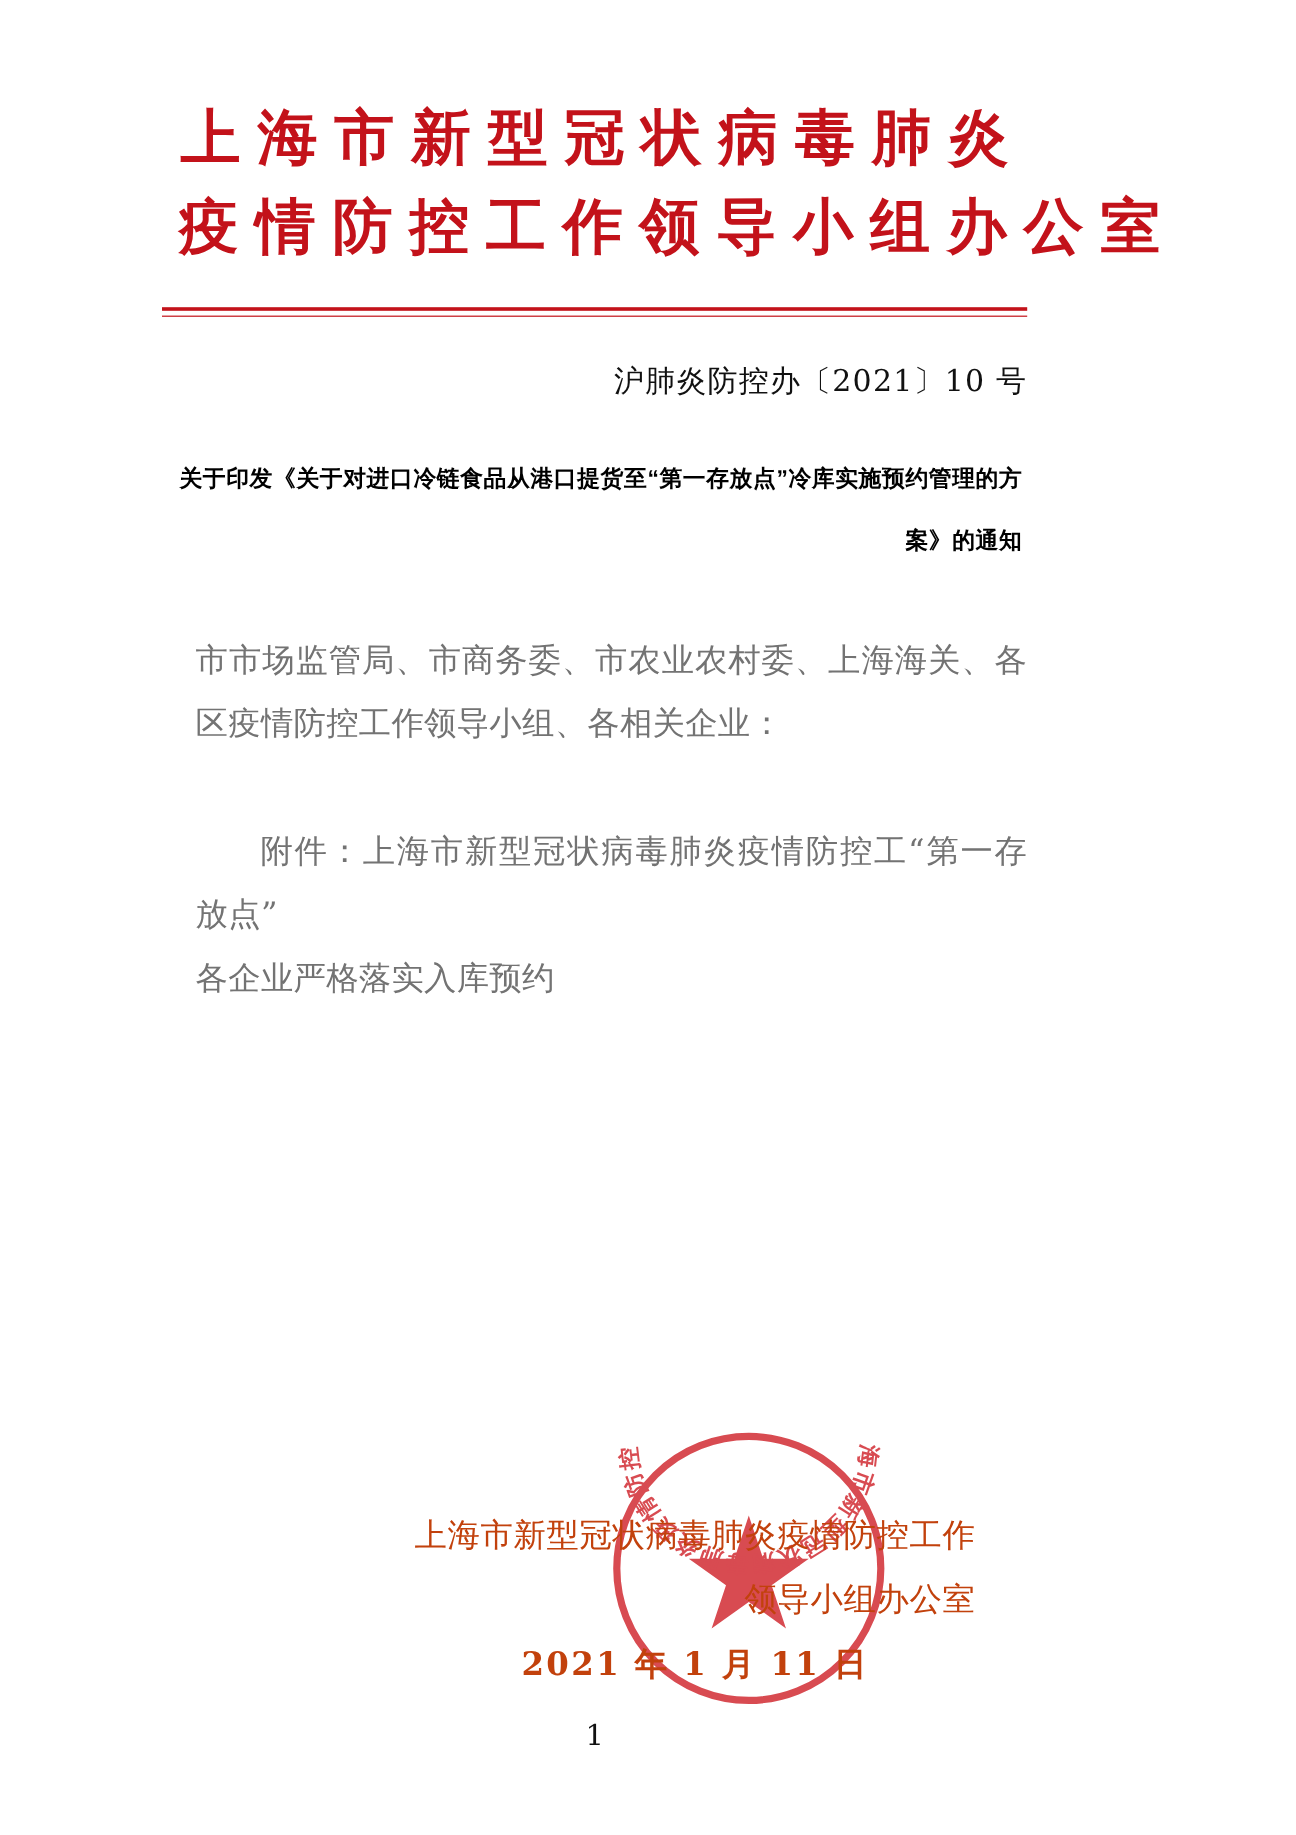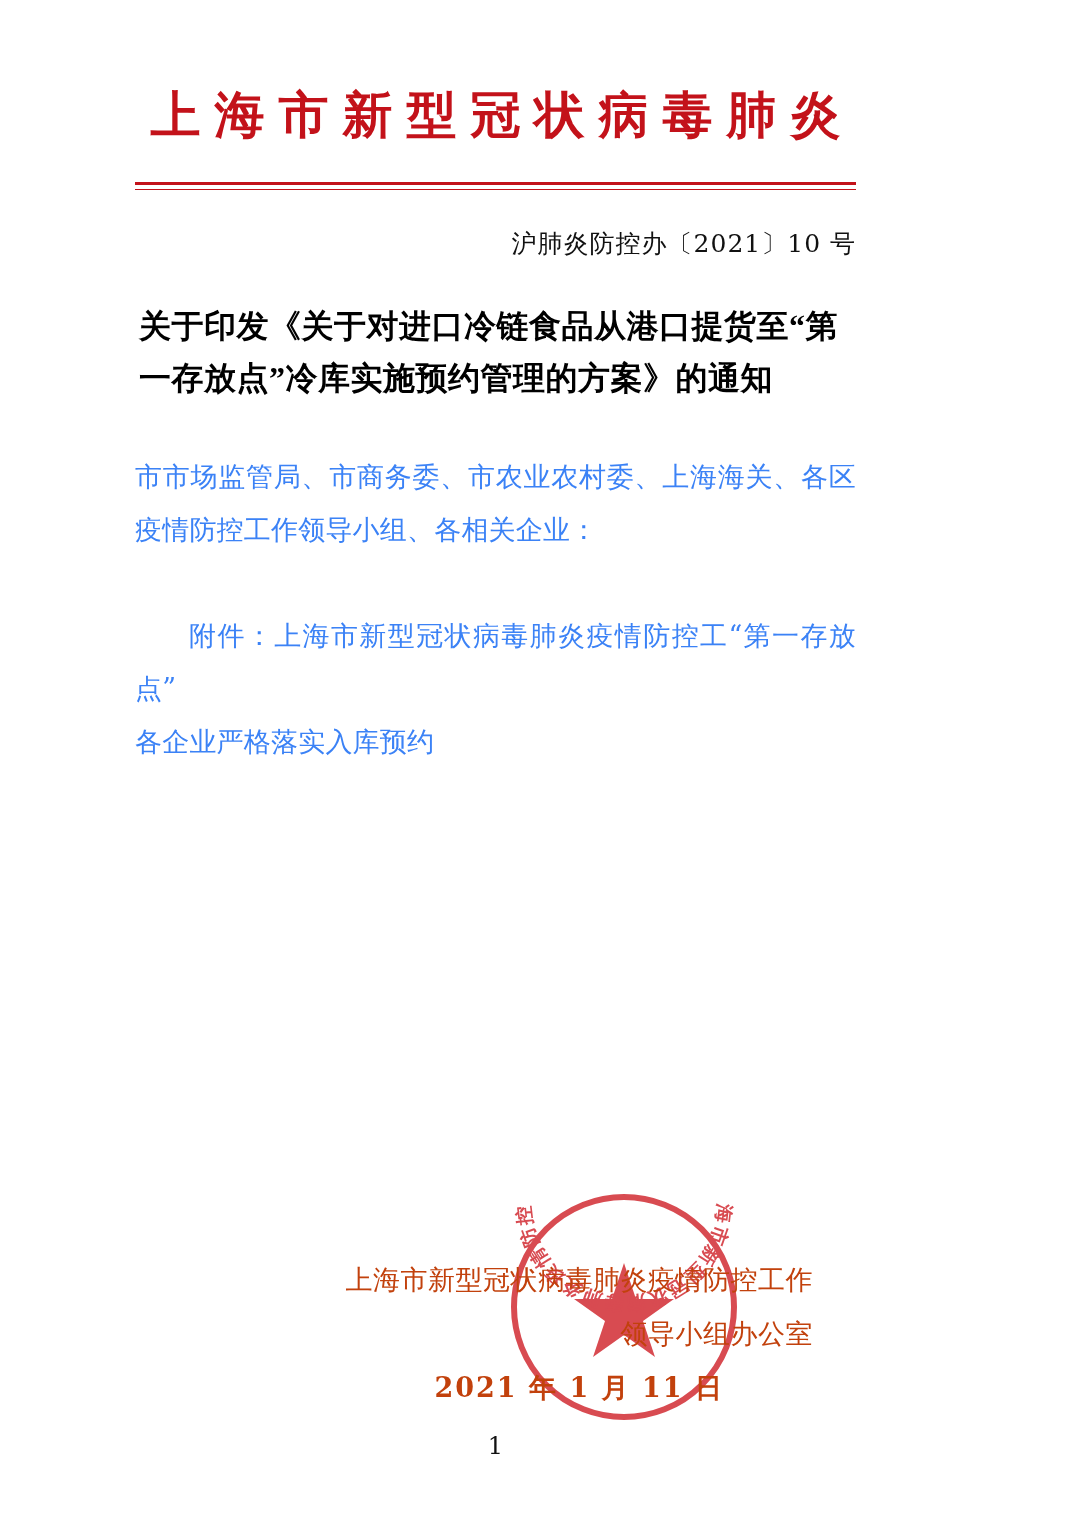--- a/index.html
+++ b/index.html
@@ -57,39 +57,40 @@
     margin-top: 42px;
     text-align: right;
     font-size: 25px;
     letter-spacing: 1px;
     color: #111;
   }
 
   
   .doc-title {
     margin-top: 40px;
-    text-align: left;
-    font-family: Liberation Serif, serif;
+    text-align: right;
+    font-family: Liberation Sans, sans-serif;
     font-weight: bold;
-    font-size: 32px;
+    font-size: 19px;
     line-height: 52px;
     letter-spacing: 0.5px;
     color: #000;
     padding: 0 4px;
   }
 
   
   .body-text {
     margin-top: 46px;
     font-size: 27px;
     line-height: 53px;
     letter-spacing: 0.2px;
     text-align: justify;
     text-justify: inter-ideograph;
-    color: #3b82f6;
+    color: #737373;
+    margin-left: 28px;
   }
   .body-text p { margin: 0; }
   .indent { text-indent: 2em; }
   .gap { height: 53px; }
 
   
   .signature {
     position: absolute;
     right: 178px;
     top: 1253px;
@@ -125,20 +126,21 @@
     color: #111;
   }
 </style>
 </head>
 <body>
 
 <div class="page">
 
   <div class="masthead">
     <div class="line">上海市新型冠状病毒肺炎</div>
+    <div class="line">疫情防控工作领导小组办公室</div>
   </div>
 
   <div class="red-rule"></div>
 
   <div class="doc-number">沪肺炎防控办〔2021〕10 号</div>
 
   <div class="doc-title">关于印发《关于对进口冷链食品从港口提货至“第一存放点”冷库实施预约管理的方案》的通知</div>
 
   <div class="body-text">
     <p>市市场监管局、市商务委、市农业农村委、上海海关、各区疫情防控工作领导小组、各相关企业：</p>

